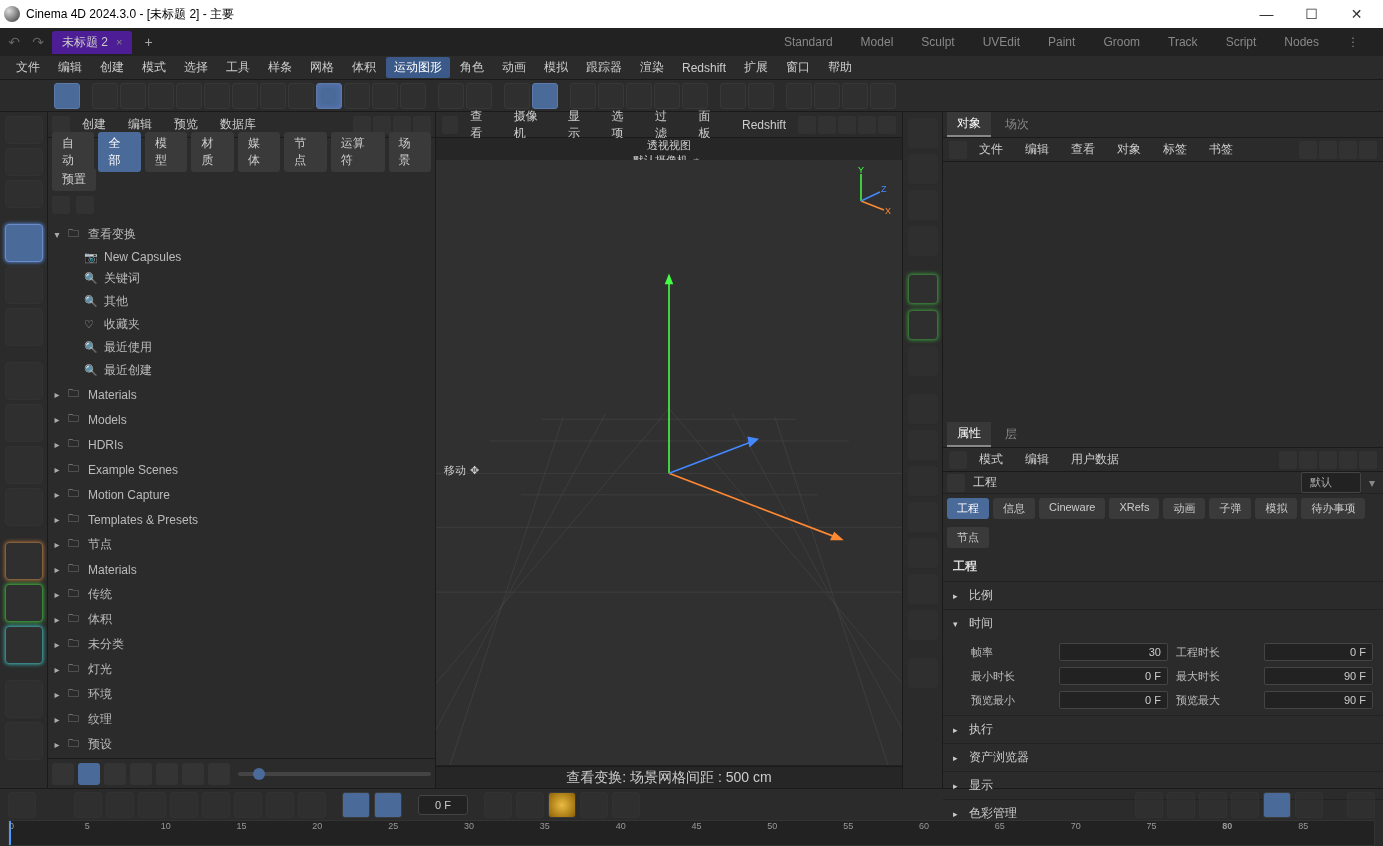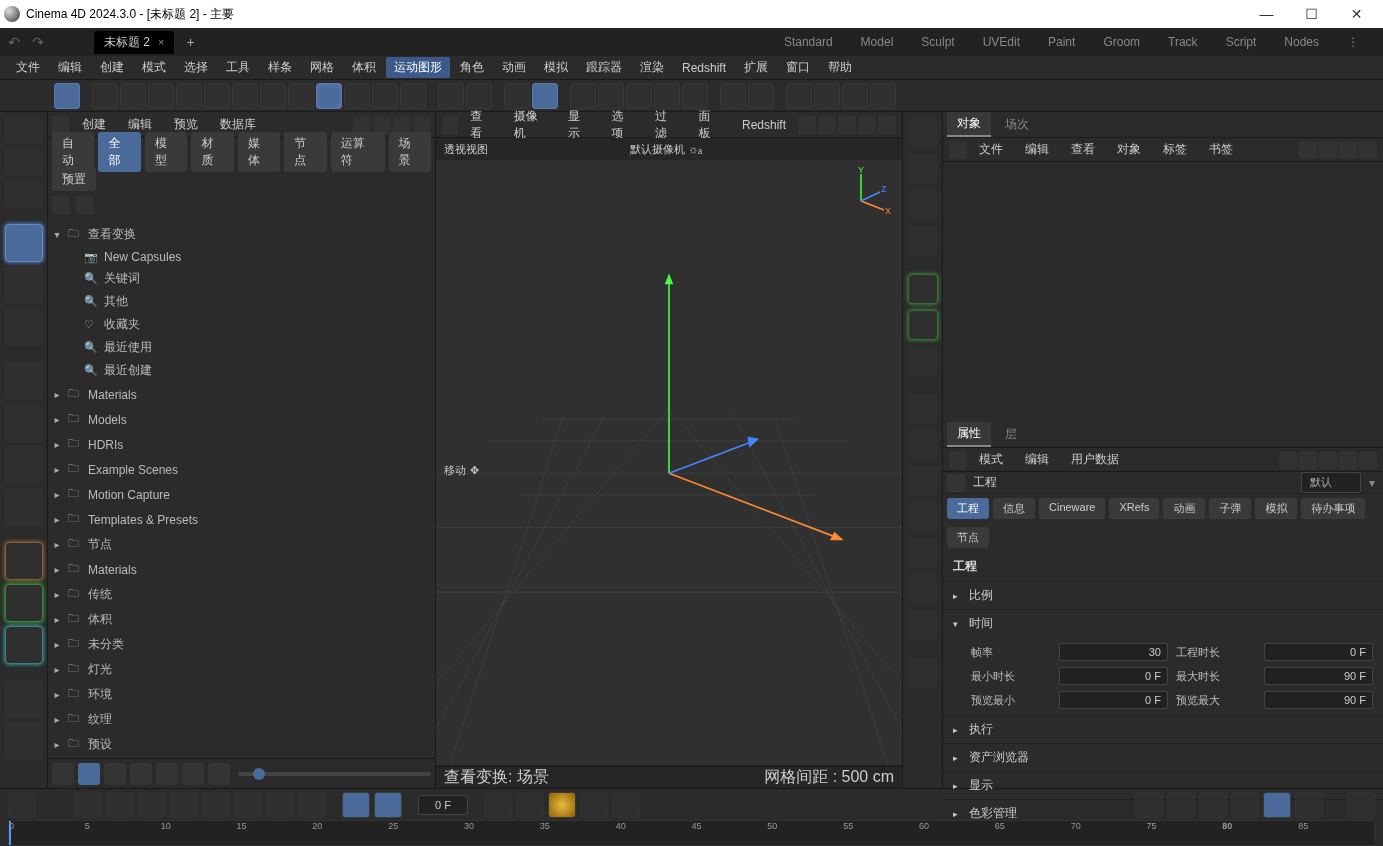--- a/index.html
+++ b/index.html
@@ -5,21 +5,21 @@
 * { margin: 0; padding: 0; box-sizing: border-box; font-family: "Segoe UI", "Microsoft YaHei", sans-serif; user-select: none; }
 body { background: #2b2b2b; color: #9e9e9e; font-size: 12px; overflow: hidden; }
 .title-bar { height: 28px; background: #ffffff; display: flex; align-items: center; justify-content: space-between; padding: 0 4px; color: #000; }
 .title-bar-left { display: flex; align-items: center; gap: 6px; }
 .app-icon { width: 16px; height: 16px; background: radial-gradient(circle at 30% 30%, #ddd, #333); border-radius: 50%; }
 .window-controls { display: flex; gap: 0; }
 .window-btn { width: 45px; height: 28px; display: flex; align-items: center; justify-content: center; font-size: 14px; color: #333; }
 .tab-row { height: 28px; background: #222; display: flex; align-items: center; justify-content: space-between; padding: 0 4px; }
 .tab-left { display: flex; align-items: center; gap: 4px; }
 .hist-btn { width: 20px; height: 20px; color: #666; font-size: 14px; display: flex; align-items: center; justify-content: center; }
-.doc-tab { background: #000000; padding: 3px 10px; display: flex; align-items: center; gap: 8px; border-radius: 3px 3px 0 0; color: #ccc; margin-left: 42px; }
+.doc-tab { background: #4c1d95; padding: 3px 10px; display: flex; align-items: center; gap: 8px; border-radius: 3px 3px 0 0; color: #ccc; }
 .tab-close { color: #888; font-size: 11px; }
 .tab-add { color: #aaa; padding: 0 8px; font-size: 14px; }
 .layout-tabs { display: flex; gap: 28px; color: #888; padding-right: 20px; }
 .layout-tab { cursor: pointer; }
 .menu-bar { height: 24px; background: #2b2b2b; display: flex; align-items: center; gap: 2px; padding: 0 8px; border-bottom: 1px solid #1a1a1a; }
 .menu-item { padding: 2px 8px; color: #ccc; cursor: pointer; }
 .menu-item.active { background: #3b5a8a; color: #fff; border-radius: 2px; }
 .tool-row { height: 32px; background: #2b2b2b; display: flex; align-items: center; padding: 0 4px 0 54px; gap: 2px; border-bottom: 1px solid #1a1a1a; }
 .tool-ico { width: 26px; height: 26px; background: #333; border: 1px solid #444; border-radius: 3px; opacity: 0.55; flex-shrink: 0; }
 .tool-ico.active { background: #4a6a9a; border-color: #5a7aaa; opacity: 1; }
@@ -52,26 +52,26 @@
 .tree-icon { width: 14px; color: #aaa; font-size: 11px; }
 .sub { padding-left: 20px; }
 .asset-footer { height: 30px; border-top: 1px solid #1a1a1a; display: flex; align-items: center; padding: 0 4px; gap: 4px; }
 .fbtn { width: 22px; height: 22px; background: #3a3a3a; border-radius: 3px; opacity: 0.6; }
 .fbtn.on { background: #4a6a9a; opacity: 1; }
 .slider { flex: 1; margin-left: 4px; height: 4px; background: #444; border-radius: 2px; position: relative; }
 .slider-thumb { position: absolute; left: 8%; top: -4px; width: 12px; height: 12px; background: #4a6a9a; border-radius: 50%; }
 
 .viewport-wrap { flex: 1; display: flex; flex-direction: column; background: #2b2b2b; border-right: 1px solid #1a1a1a; }
 .vp-menu { height: 26px; display: flex; align-items: center; gap: 2px; padding: 0 6px; border-bottom: 1px solid #1a1a1a; }
-.vp-header { height: 22px; display: flex; align-items: center; justify-content: space-between; padding: 0 8px; color: #ccc; font-size: 11px; background: #262626; }
+.vp-header { height: 22px; display: flex; align-items: center; justify-content: space-between; padding: 0 8px; color: #ccc; font-size: 11px; background: #262626; flex-direction: column; }
 .viewport { flex: 1; background: #303030; position: relative; overflow: hidden; border-bottom: 1px solid #222; }
 .grid-svg { position: absolute; inset: 0; width: 100%; height: 100%; }
 .gizmo-svg { position: absolute; top: 6px; right: 6px; width: 50px; height: 50px; }
 .vp-tool-label { position: absolute; left: 8px; top: 50%; color: #ccc; display: flex; align-items: center; gap: 4px; font-size: 11px; }
-.vp-footer { height: 22px; background: #262626; display: flex; align-items: center; justify-content: space-between; padding: 0 8px; font-size: 16px; color: #ccc; border-top: 1px solid #1a1a1a; }
+.vp-footer { height: 22px; background: #262626; display: flex; align-items: center; justify-content: center; padding: 0 8px; font-size: 14px; color: #ccc; border-top: 1px solid #1a1a1a; }
 
 .right-tools { width: 40px; background: #2b2b2b; display: flex; flex-direction: column; align-items: center; padding-top: 6px; gap: 6px; border-right: 1px solid #1a1a1a; }
 .rt-btn { width: 30px; height: 30px; border-radius: 4px; background: #333; opacity: 0.55; }
 .right-panels { width: 440px; background: #2b2b2b; display: flex; flex-direction: column; }
 .panel-hdr { height: 26px; display: flex; align-items: center; gap: 4px; padding: 0 4px; border-bottom: 1px solid #1a1a1a; }
 .ptab { padding: 3px 10px; color: #888; cursor: pointer; }
 .ptab.active { background: #383838; color: #fff; border-bottom: 2px solid #888; }
 .panel-body { flex: 1; background: #2b2b2b; }
 .panel-body.tree { min-height: 260px; }
 .attr-row { height: 26px; display: flex; align-items: center; padding: 0 4px; gap: 4px; border-bottom: 1px solid #222; }

